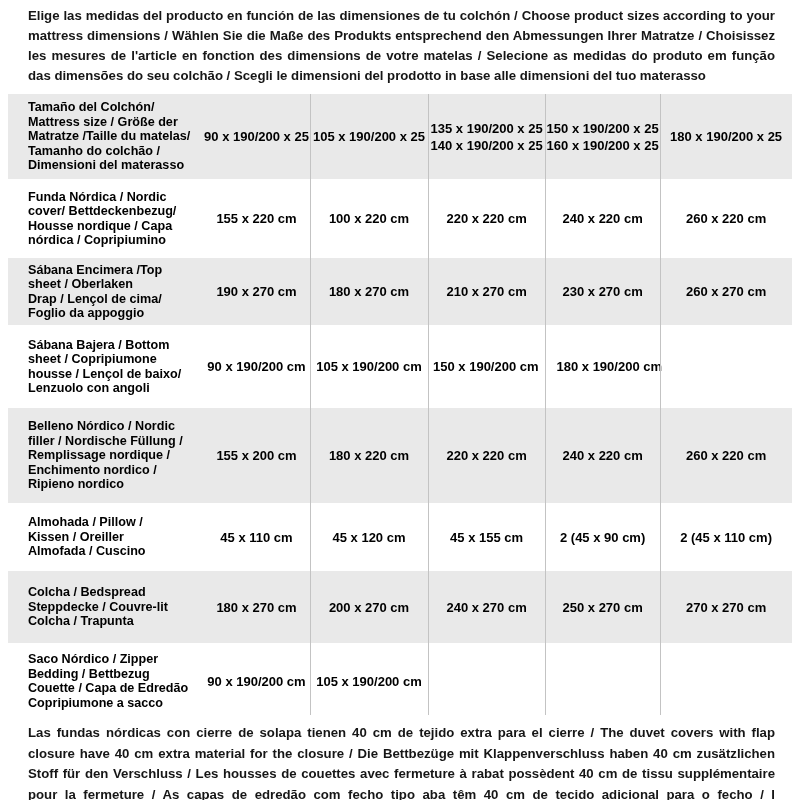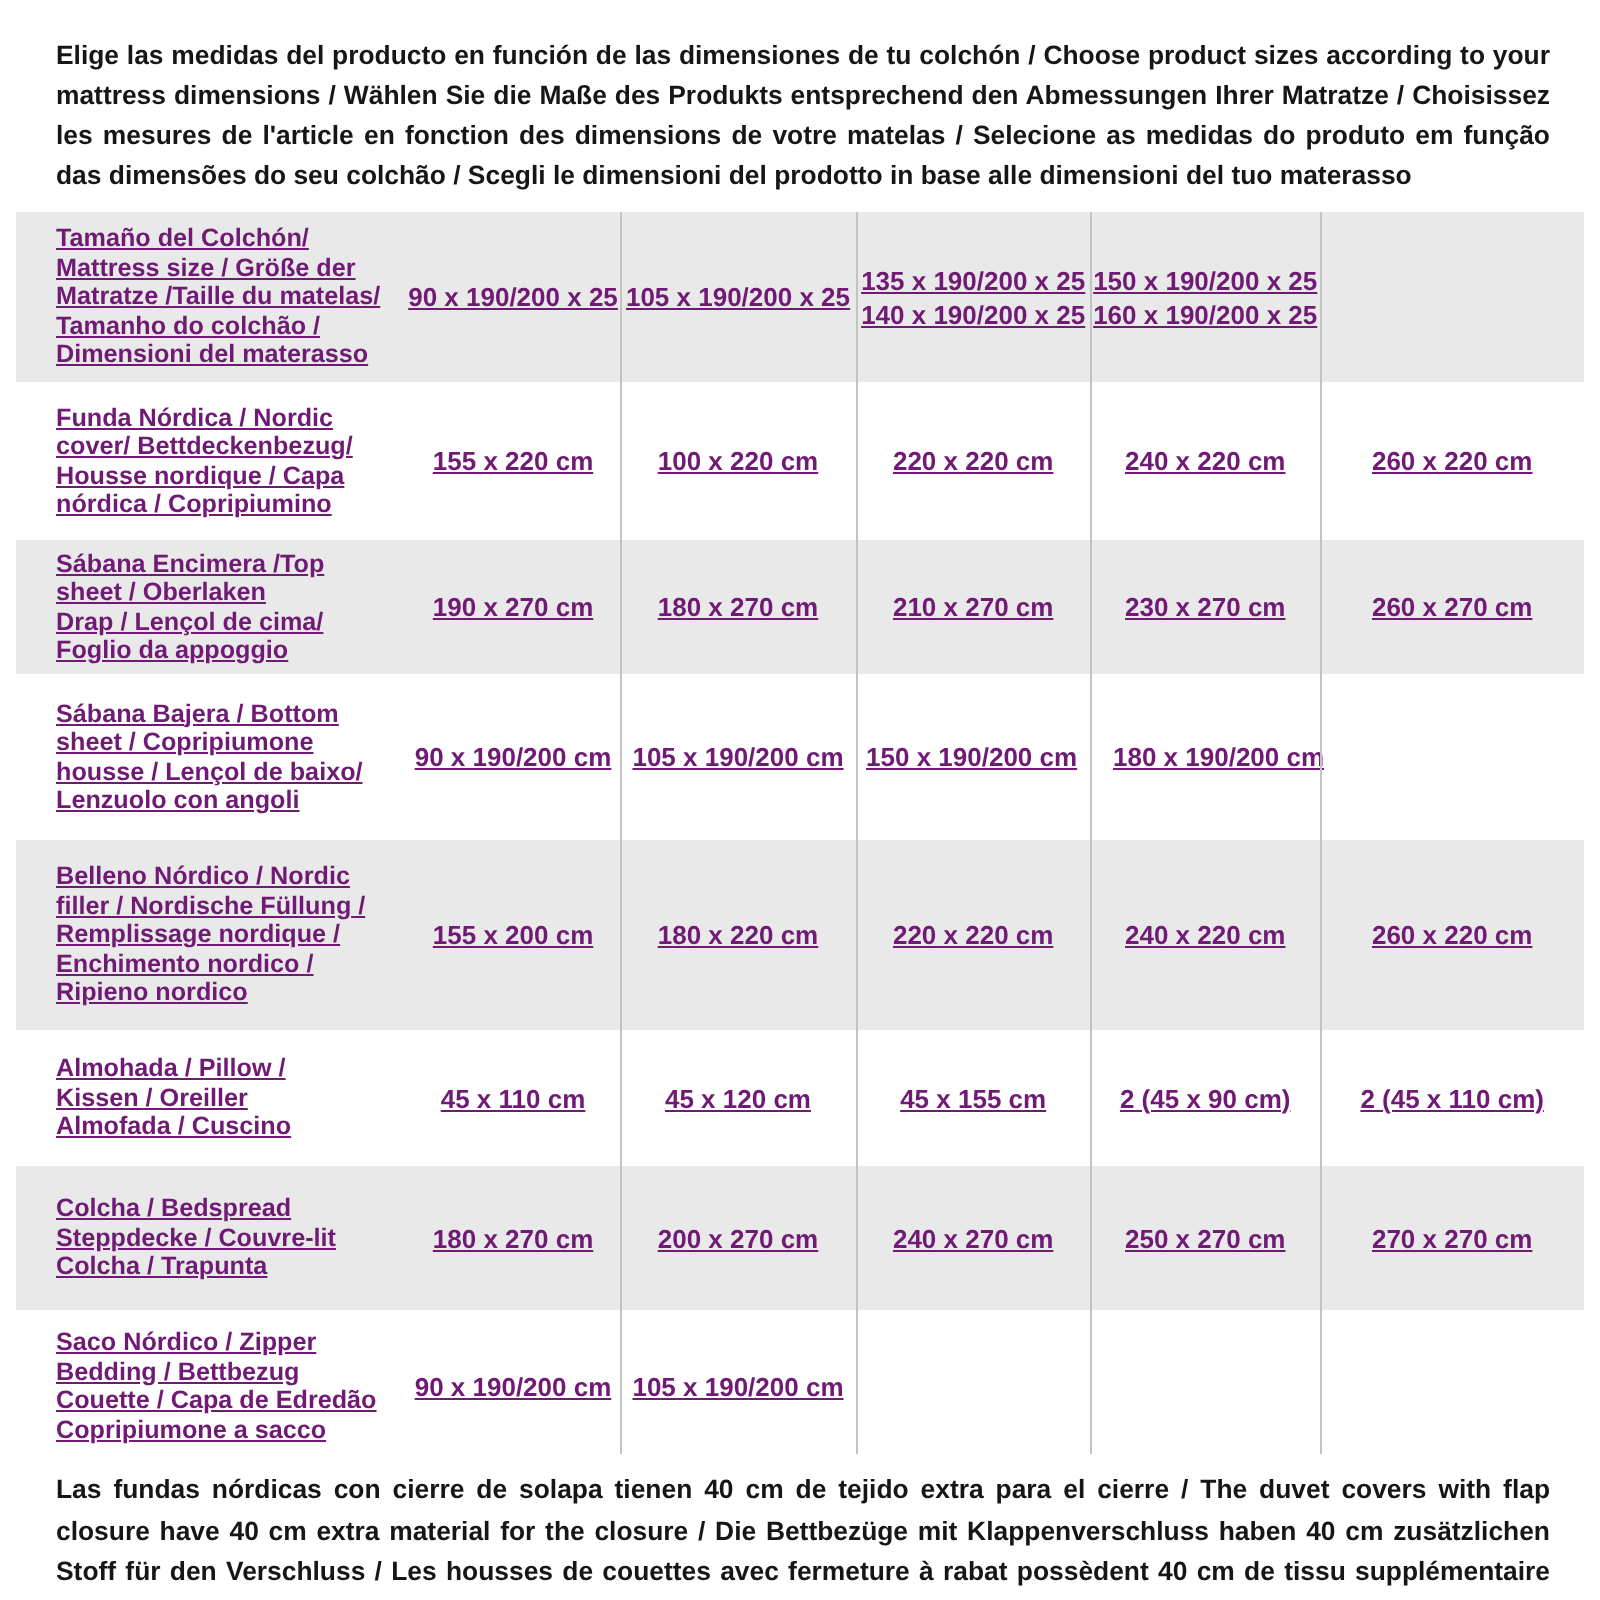--- a/index.html
+++ b/index.html
@@ -11,43 +11,42 @@
     width: 800px;
     height: 800px;
     box-sizing: border-box;
     background: #ffffff;
     font-family: "Liberation Sans", sans-serif;
     font-weight: bold;
     color: #1e1e1e;
     overflow: hidden;
   }
   .intro {
-    margin: 18px 25px 0 28px;
+    margin: 6px 25px 0 28px;
     font-size: 13.2px;
     line-height: 20px;
     text-align: justify;
     color: #161616;
   }
   .size-table {
     position: relative;
     margin: 8px 8px 0 8px;
   }
   .row {
     display: flex;
     margin-bottom: 2px;
     align-items: stretch;
   }
   .row.stripe { background: #e9e9e9; }
   .cell {
     box-sizing: border-box;
     display: flex;
     align-items: center;
     white-space: pre-line;
-    color: #701a75;
-    text-decoration: underline;
+    color: #000000;
   }
   .cell.label {
     width: 24.9%;
     padding-left: 20px;
     padding-right: 6px;
     font-size: 12.6px;
     line-height: 14.5px;
     justify-content: flex-start;
     text-align: left;
   }
@@ -96,20 +95,21 @@
 Mattress size / Größe der
 Matratze /Taille du matelas/
 Tamanho do colchão /
 Dimensioni del materasso</div>
       <div class="cell val c2">90 x 190/200 x 25</div>
       <div class="cell val c3">105 x 190/200 x 25</div>
       <div class="cell val c4">135 x 190/200 x 25
 140 x 190/200 x 25</div>
       <div class="cell val c5">150 x 190/200 x 25
 160 x 190/200 x 25</div>
+      <div class="cell val c6">180 x 190/200 x 25</div>
     </div>
 
     <div class="row" style="height:75px">
       <div class="cell label">Funda Nórdica / Nordic
 cover/ Bettdeckenbezug/
 Housse nordique / Capa
 nórdica / Copripiumino</div>
       <div class="cell val c2">155 x 220 cm</div>
       <div class="cell val c3">100 x 220 cm</div>
       <div class="cell val c4">220 x 220 cm</div>

